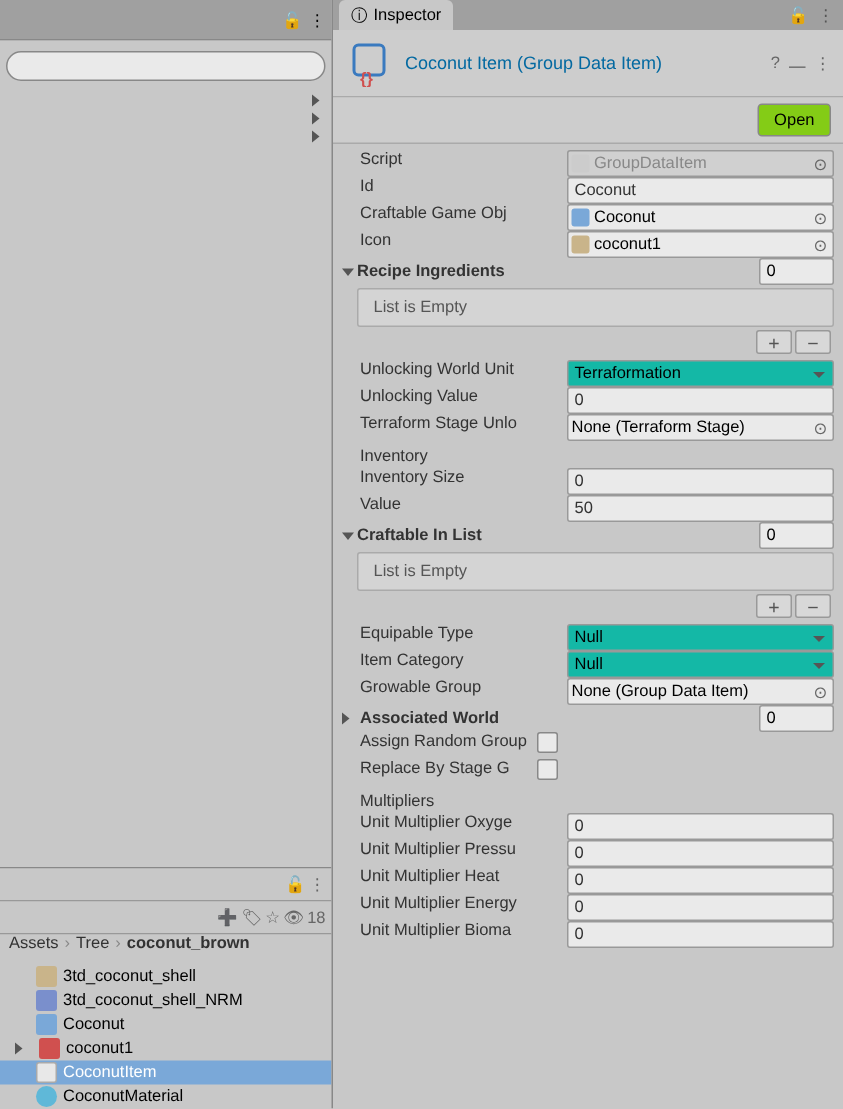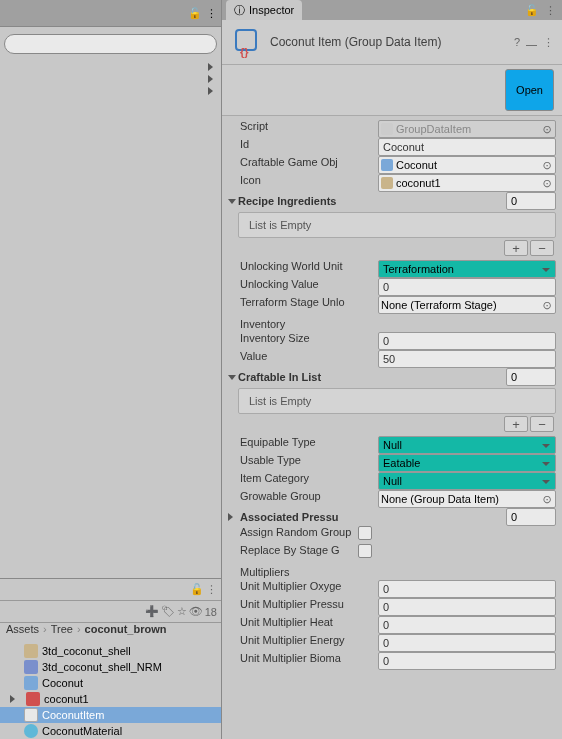--- a/index.html
+++ b/index.html
@@ -28,23 +28,23 @@
 .asset-icon.cyan { background: #5fb8d8; border-radius: 50%; }
 .asset-icon.script { background: #e8e8e8; border: 1px solid #aaa; }
 .asset-icon.prefab { background: #7aa8d8; }
 .inspector { flex: 1; background: #c8c8c8; display: flex; flex-direction: column; border-left: 1px solid #888; }
 .insp-tab { height: 20px; background: #a0a0a0; display: flex; align-items: center; }
 .insp-tab-btn { background: #c8c8c8; height: 20px; padding: 0 8px; display: flex; align-items: center; gap: 4px; border-top-left-radius: 4px; border-top-right-radius: 4px; margin-left: 4px; }
 .insp-tab-actions { margin-left: auto; display: flex; gap: 6px; padding: 0 6px; color: #555; }
 .insp-header { background: #cdcdcd; padding: 6px 8px; display: flex; align-items: center; gap: 8px; border-bottom: 1px solid #aaa; }
 .header-icon { width: 32px; height: 32px; position: relative; }
 .header-icon svg { width: 32px; height: 32px; }
-.header-title { flex: 1; font-size: 12px; color: #404040; }
+.header-title { flex: 1; font-size: 12px; color: #0369a1; }
 .header-actions { display: flex; align-items: center; gap: 6px; }
-.open-btn { background: #0ea5e9; border: 1px solid #888; border-radius: 3px; padding: 14px 10px; font-size: 11px; }
+.open-btn { background: #84cc16; border: 1px solid #888; border-radius: 3px; padding: 4px 10px; font-size: 11px; }
 .insp-body { flex: 1; overflow-y: auto; padding: 4px 6px; }
 .field-row { display: flex; height: 18px; margin: 0 0; gap: 4px; }
 .field-label { width: 126px; flex-shrink: 0; color: #333; padding-left: 12px; white-space: nowrap; overflow: hidden; }
 .field-label.bold { font-weight: bold; }
 .field-label.foldout { padding-left: 0; display: flex; align-items: center; gap: 2px; }
 .field-value { flex: 1; padding-left: 20px; }
 .text-input { width: 100%; height: 18px; background: #eaeaea; border: 1px solid #999; border-radius: 2px; padding: 0 4px; font-size: 11px; color: #333; }
 .obj-field { width: 100%; height: 18px; background: #eaeaea; border: 1px solid #999; border-radius: 2px; padding: 0 2px; display: flex; align-items: center; font-size: 11px; gap: 3px; }
 .obj-field .obj-icon { width: 12px; height: 12px; background: #888; border-radius: 2px; flex-shrink: 0; }
 .obj-field .obj-icon.cube { background: #7aa8d8; }
@@ -260,28 +260,20 @@
 
     <div class="field-row">
       <div class="field-label">Equipable Type</div>
       <div class="field-value">
           <div class="dropdown">
             <span>Null</span>
           </div>
         </div>
     </div>
 
-    <div class="field-row">
-      <div class="field-label">Usable Type</div>
-      <div class="field-value">
-          <div class="dropdown">
-            <span>Eatable</span>
-          </div>
-        </div>
-    </div>
 
     <div class="field-row">
       <div class="field-label">Item Category</div>
       <div class="field-value">
           <div class="dropdown">
             <span>Null</span>
           </div>
         </div>
     </div>
 
@@ -289,21 +281,21 @@
       <div class="field-label">Growable Group</div>
       <div class="field-value">
           <div class="obj-field">
             <span>None (Group Data Item)</span>
             <span class="picker">⊙</span>
           </div>
         </div>
     </div>
 
     <div class="field-row">
-      <div class="field-label foldout bold"><span class="chevron-right"></span>&nbsp;<span>Associated Pressu</span></div>
+      <div class="field-label foldout bold"><span class="chevron-right"></span>&nbsp;<span>Associated World</span></div>
       <input class="num-small" style="margin-left: auto;" value="0">
     </div>
 
     <div class="field-row">
       <div class="field-label">Assign Random Group</div>
       <div class="checkbox"></div>
     </div>
 
     <div class="field-row">
       <div class="field-label">Replace By Stage G</div>

